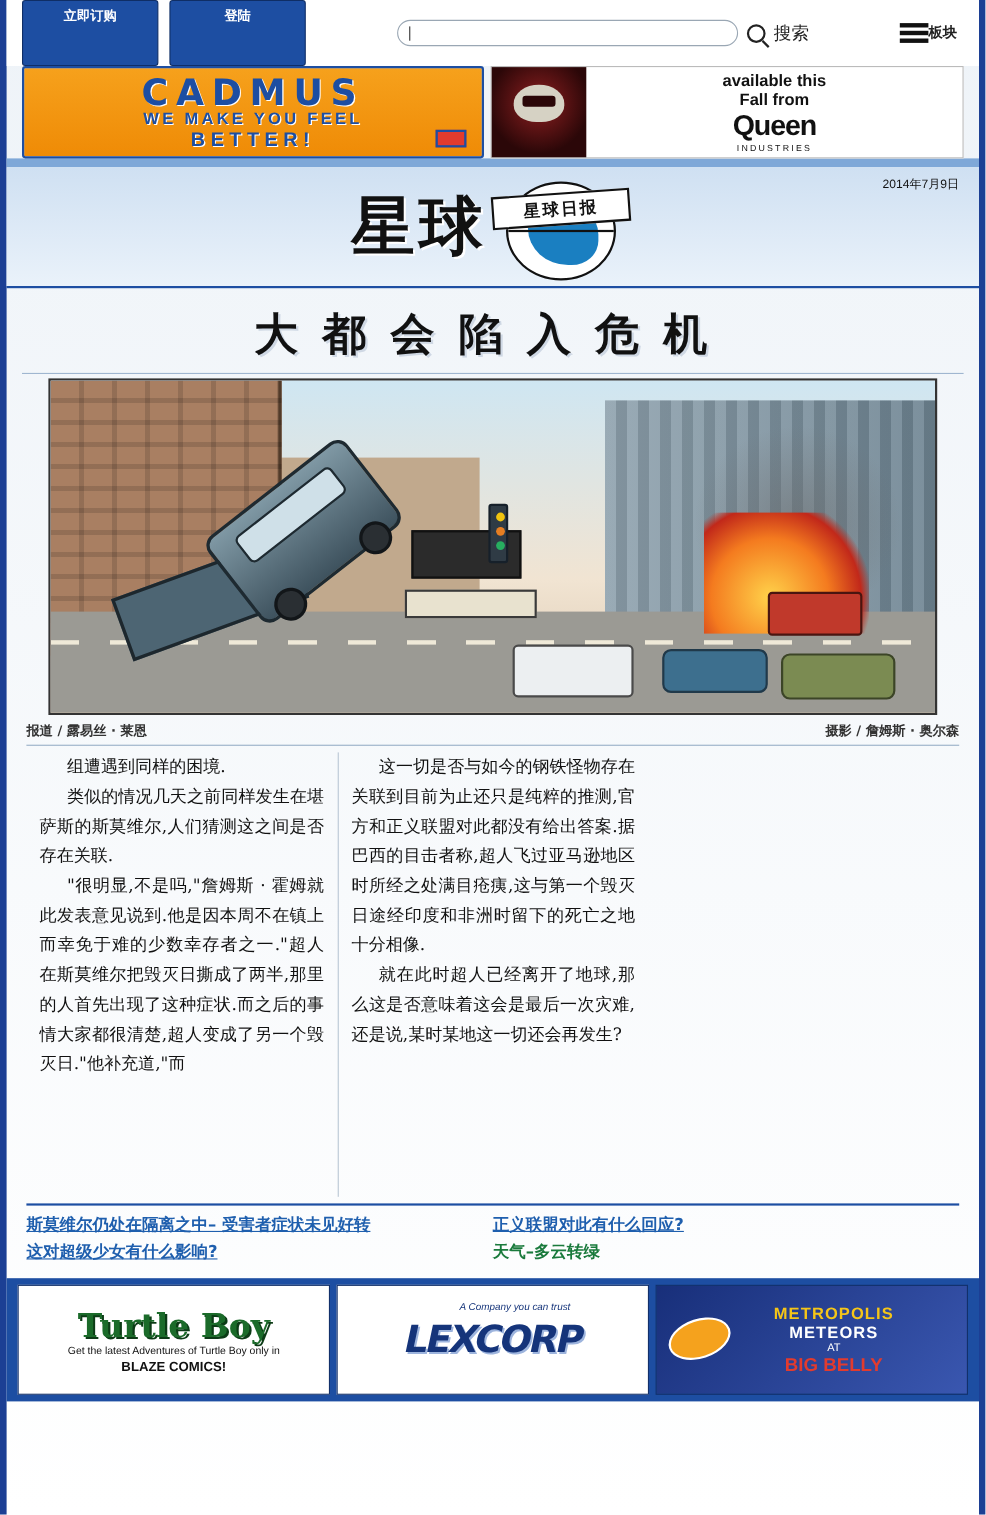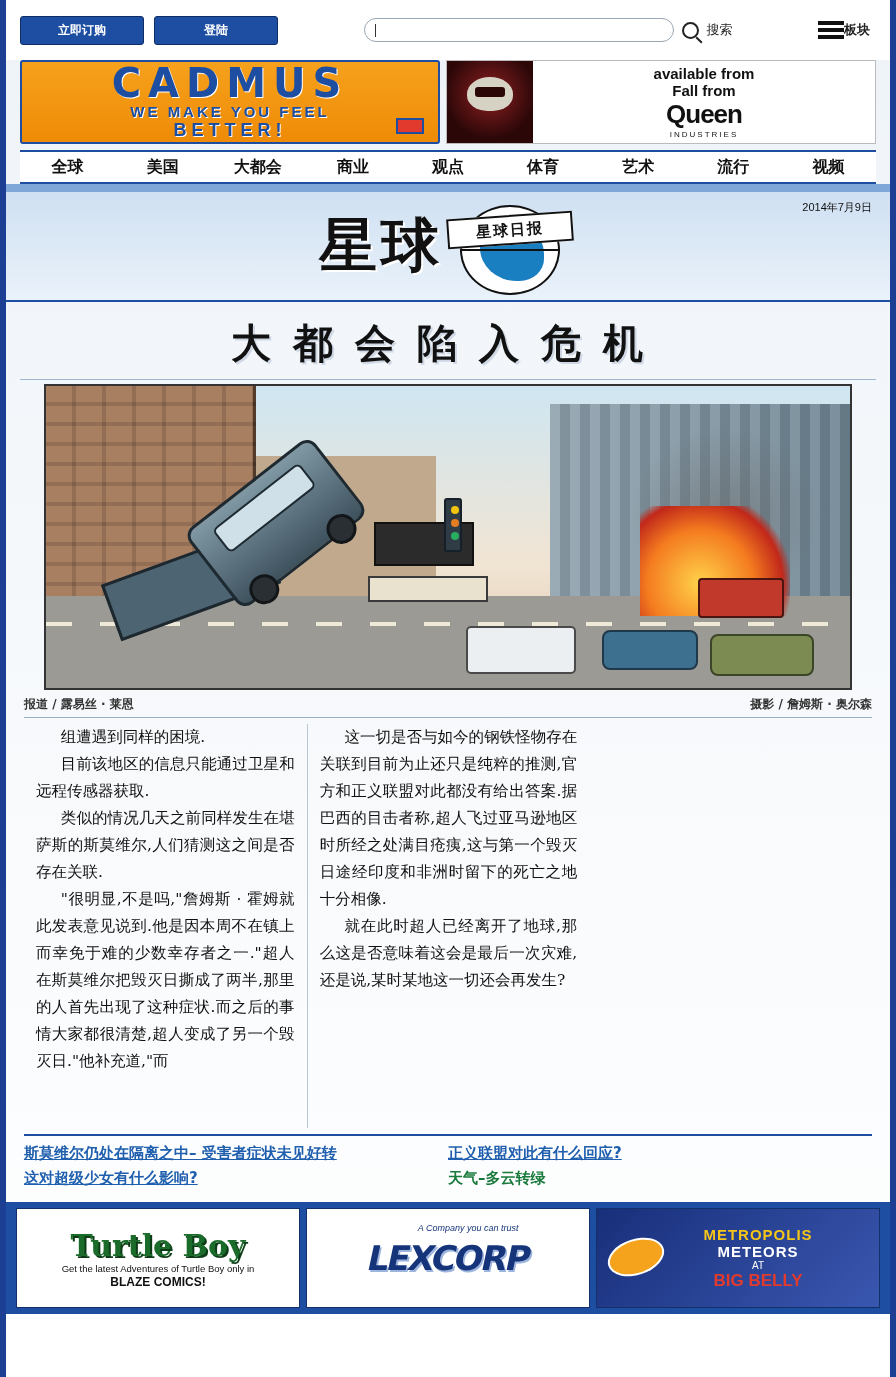--- a/index.html
+++ b/index.html
@@ -14,21 +14,21 @@
     position:relative;
     width:896px; height:1377px;
     background:linear-gradient(#eef3f8,#ffffff);
     border-left:6px solid #1c3f94;
     border-right:6px solid #1c3f94;
   }
   
   .topbar {
     height:60px;
     background:#ffffff;
-    display:flex; align-items:center;
+    display:flex; 
     padding:0 14px;
     gap:10px;
   }
   .pill {
     background:#1d4ea2;
     color:#fff;
     font-size:12px;
     font-weight:bold;
     border:1px solid #0f2e66;
     border-radius:3px;
@@ -57,21 +57,21 @@
     width:1px; height:13px; background:#333;
   }
   .mag {
     width:17px;height:17px;border:2px solid #222;border-radius:50%;
     position:relative; display:inline-block;
   }
   .mag::after{
     content:""; position:absolute; right:-6px; bottom:-4px;
     width:8px;height:2px;background:#222;transform:rotate(45deg);
   }
-  .label-dark { font-size:13px; color:#222; }
+  .label-dark { font-size:16px; color:#222; }
   .burger { display:flex; flex-direction:column; gap:3px; }
   .burger span { display:block;width:26px;height:4px;background:#111; }
   .menu-right { display:flex;align-items:center;gap:0;margin-left:auto;padding-right:6px;cursor:pointer;}
   .menu-right .label-dark { font-weight:bold; font-size:13px;}
 
   
   .adstrip {
     height:84px;
     margin:0 14px;
     display:flex; gap:6px;
@@ -80,21 +80,21 @@
     width:420px;
     background:linear-gradient(#f6a11c,#ef8b06);
     border:2px solid #1d4ea2;
     border-radius:3px;
     display:flex;flex-direction:column;align-items:center;justify-content:center;
     position:relative;
     overflow:hidden;
   }
   .cadmus .c1 {
     font-family:"DejaVu Sans", sans-serif;
-    font-size:40px; font-weight:bold; color:#1d4ea2;
+    font-size:33px; font-weight:bold; color:#1d4ea2;
     letter-spacing:7px;
     text-shadow:1px 1px 0 #fff;
     line-height:1;
   }
   .cadmus .c2 {
     font-size:15px;font-weight:bold;color:#1d4ea2;letter-spacing:3px;
     text-shadow:1px 1px 0 #fff;
   }
   .cadmus .c3 {
     font-size:18px;font-weight:bold;color:#1d4ea2;letter-spacing:5px;
@@ -382,39 +382,28 @@
   <div class="adstrip">
     <div class="cadmus">
       <div class="c1">CADMUS</div>
       <div class="c2">WE MAKE YOU FEEL</div>
       <div class="c3">BETTER!</div>
       <div class="sq"></div>
     </div>
     <div class="qpad">
       <div class="mid"></div>
       <div class="rgt">
-        <div class="r1">available from</div>
+        <div class="r1">available this</div>
         <div class="r2">Fall from</div>
         <div class="r3">Queen</div>
         <div class="r4">INDUSTRIES</div>
       </div>
     </div>
   </div>
 
-  <div class="nav">
-    <div class="nav-item">全球</div>
-    <div class="nav-item">美国</div>
-    <div class="nav-item">大都会</div>
-    <div class="nav-item">商业</div>
-    <div class="nav-item">观点</div>
-    <div class="nav-item">体育</div>
-    <div class="nav-item">艺术</div>
-    <div class="nav-item">流行</div>
-    <div class="nav-item">视频</div>
-  </div>
   <div class="band"></div>
 
   <div class="masthead">
     <div class="date">2014年7月9日</div>
     <div class="mh-left">星球</div>
     <div class="globe">
       <div class="ball"></div>
       <div class="ribbon">星球日报</div>
     </div>
   </div>
@@ -448,21 +437,20 @@
 
   <div class="bylines">
     <span>报道 / 露易丝 · 莱恩</span>
     <span>摄影 / 詹姆斯 · 奥尔森</span>
   </div>
   <div class="rule-thin"></div>
 
   <div class="cols">
     <div class="col">
       <p class="noind">组遭遇到同样的困境.</p>
-      <p>目前该地区的信息只能通过卫星和远程传感器获取.</p>
       <p>类似的情况几天之前同样发生在堪萨斯的斯莫维尔,人们猜测这之间是否存在关联.</p>
       <p>"很明显,不是吗,"詹姆斯 · 霍姆就此发表意见说到.他是因本周不在镇上而幸免于难的少数幸存者之一."超人在斯莫维尔把毁灭日撕成了两半,那里的人首先出现了这种症状.而之后的事情大家都很清楚,超人变成了另一个毁灭日."他补充道,"而</p>
     </div>
     <div class="col">
       <p class="noind">这一切是否与如今的钢铁怪物存在关联到目前为止还只是纯粹的推测,官方和正义联盟对此都没有给出答案.据巴西的目击者称,超人飞过亚马逊地区时所经之处满目疮痍,这与第一个毁灭日途经印度和非洲时留下的死亡之地十分相像.</p>
       <p>就在此时超人已经离开了地球,那么这是否意味着这会是最后一次灾难,还是说,某时某地这一切还会再发生?</p>
     </div>
   </div>
 
   <div class="flinks">

